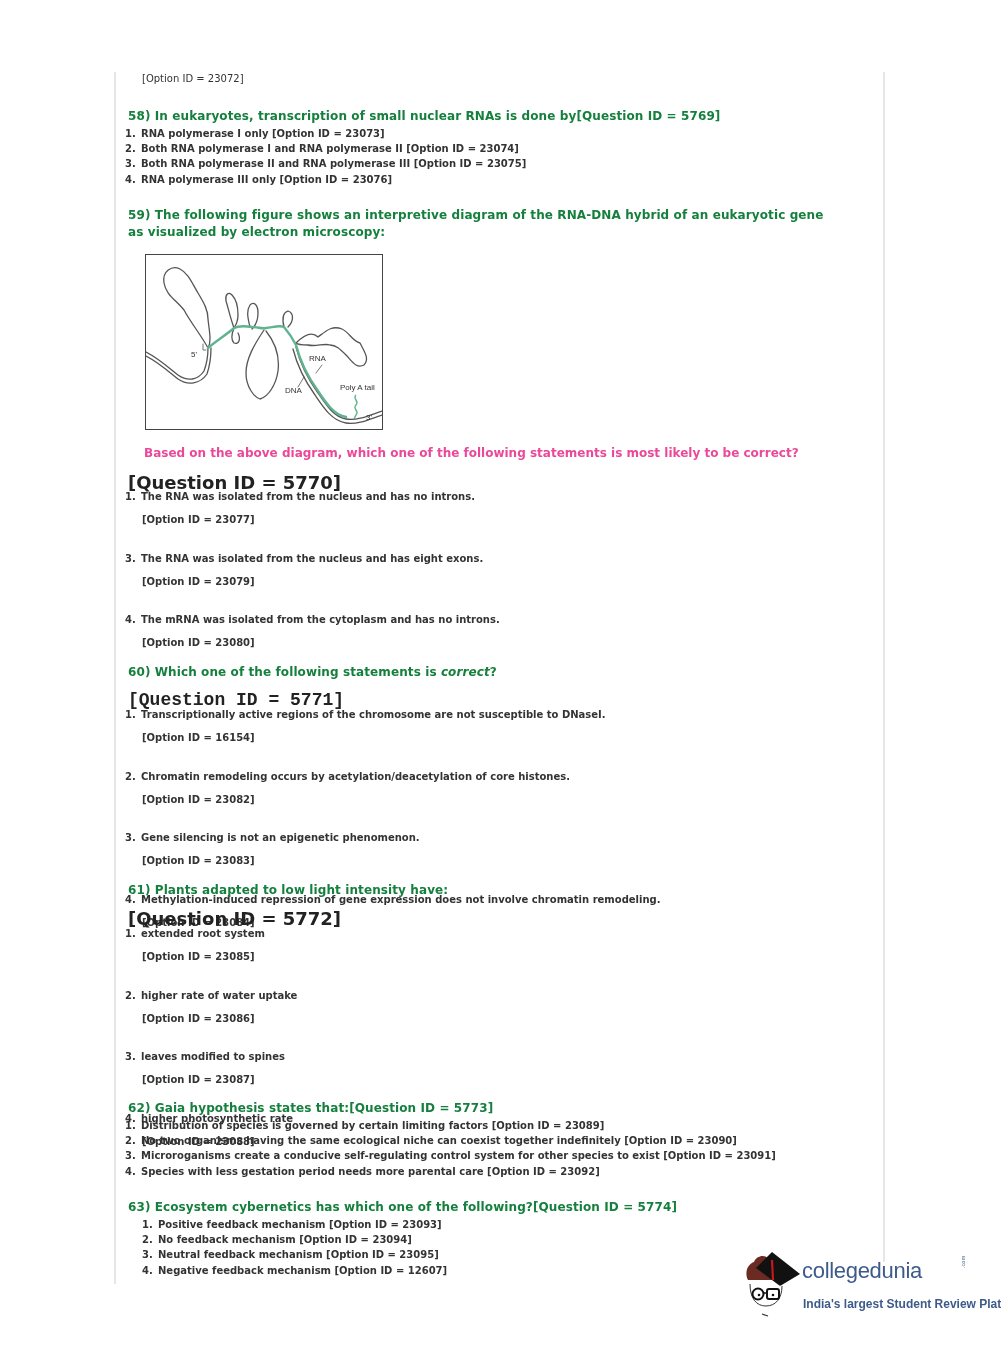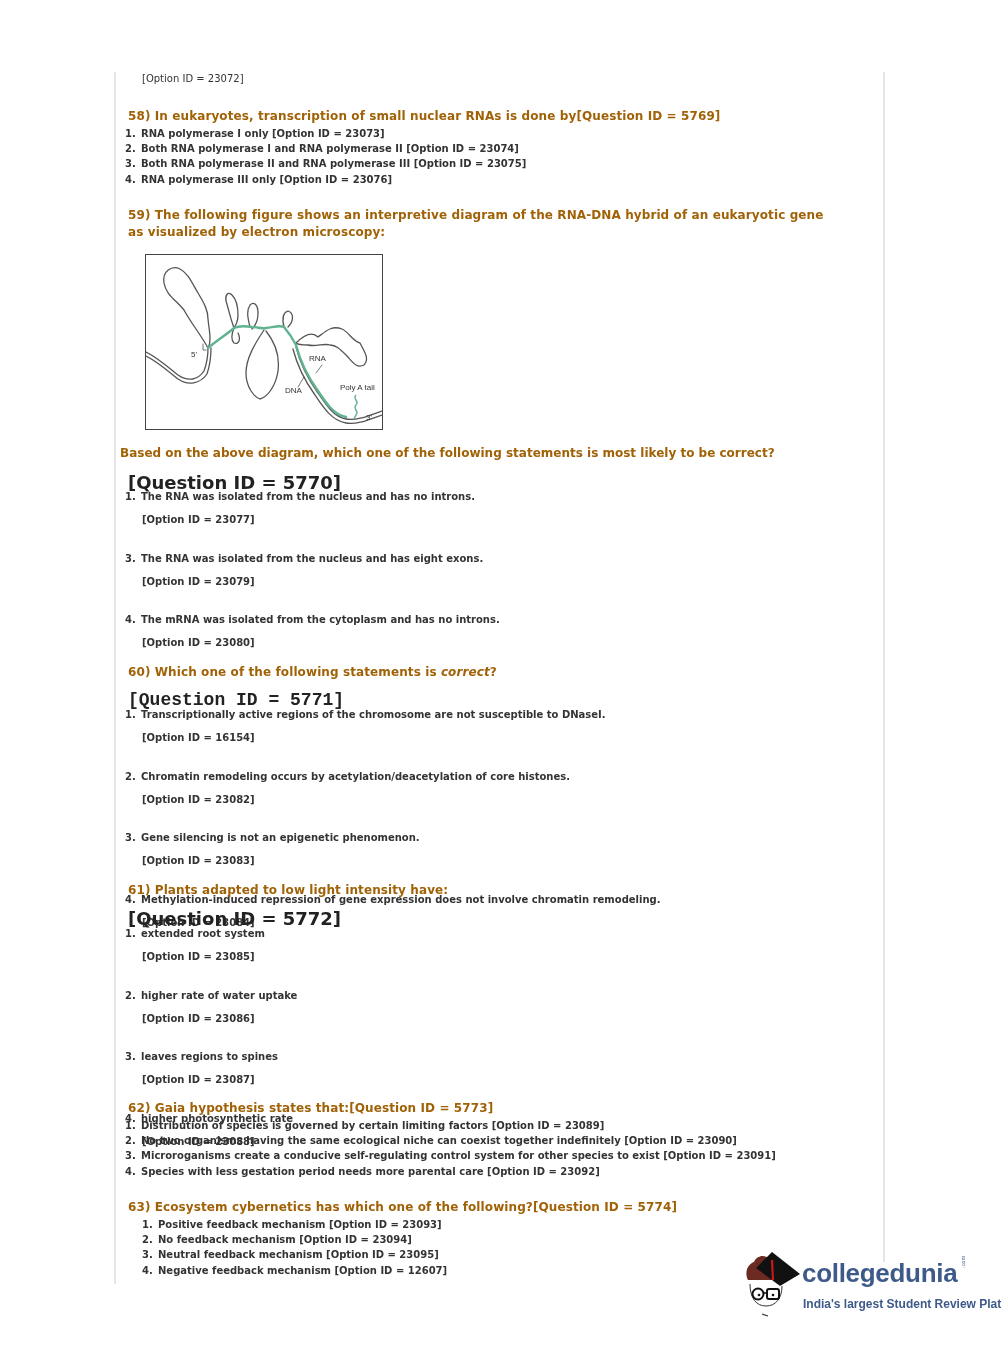--- a/index.html
+++ b/index.html
@@ -2,35 +2,35 @@
 <html><head>
 <meta charset="utf-8">
 <style>
   html, body { margin: 0; padding: 0; background: #ffffff; }
   body { width: 1001px; height: 1356px; position: relative; overflow: hidden;
          font-family: "DejaVu Sans", sans-serif; color: #2a2a2a; }
   .page-line-left { position: absolute; left: 114px; top: 72px; width: 2px; height: 1212px; background: #e6e6e6; }
   .page-line-right { position: absolute; left: 883px; top: 72px; width: 2px; height: 1190px; background: #e6e6e6; }
   .content { position: absolute; left: 0; top: 0; width: 1001px; }
   .opt-id-top { position: absolute; left: 142px; top: 73px; font-size: 10px; color: #333; }
-  .q-title { position: absolute; left: 128px; font-size: 12px; font-weight: bold; color: #a16207; letter-spacing: 0.1px; white-space: nowrap; }
+  .q-title { position: absolute; left: 128px; font-size: 12px; font-weight: bold; color: #15803d; letter-spacing: 0.1px; white-space: nowrap; }
   .q-title.wrap { white-space: normal; width: 715px; line-height: 17px; }
-  .q-sub { position: absolute; left: 120px; font-size: 12px; font-weight: bold; color: #a16207; white-space: nowrap; }
+  .q-sub { position: absolute; left: 144px; font-size: 12px; font-weight: bold; color: #ec4899; white-space: nowrap; }
   .q-id { position: absolute; left: 128px; font-size: 18px; font-weight: bold; color: #222; white-space: nowrap; }
   .opt-list { position: absolute; left: 125px; margin: 0; padding: 0; list-style: none; font-weight: bold; }
   .opt-list li { font-size: 10px; line-height: 15.2px; color: #333; white-space: nowrap; }
   .opt-list li .num { display: inline-block; width: 16px; }
   .opt-list.spaced li { line-height: 15px; margin-bottom: 23.5px; }
   .opt-list.spaced li .optid { display: block; padding-left: 17px; margin-top: 8px; }
   .figure { position: absolute; left: 145px; top: 254px; width: 238px; height: 176px; border: 1.5px solid #444; background: #fff; box-sizing: border-box; }
   .figure svg { position: absolute; left: 0; top: 0; }
   .fig-label { position: absolute; font-family: "Liberation Sans", sans-serif; font-size: 8px; color: #333; }
   i.em { font-style: italic; }
   .logo { position: absolute; left: 742px; top: 1250px; width: 230px; height: 70px; }
-  .logo-word { position: absolute; left: 60px; top: 8px; font-family: "Liberation Sans", sans-serif; font-size: 26px; color: #3d5a8a; font-weight: bold; letter-spacing: -0.3px; }
+  .logo-word { position: absolute; left: 60px; top: 8px; font-family: "Liberation Sans", sans-serif; font-size: 22px; color: #3d5a8a; font-weight: normal; letter-spacing: -0.3px; }
   .logo-com { position: absolute; left: 218px; top: 18px; font-size: 5px; color: #3d5a8a; transform: rotate(-90deg); transform-origin: left top; }
   .logo-tag { position: absolute; left: 61px; top: 47px; font-family: "Liberation Sans", sans-serif; font-size: 12px; font-weight: bold; color: #3d5a8a; white-space: nowrap; }
 </style>
 </head>
 <body>
 
 <div class="page-line-left"></div>
 <div class="page-line-right"></div>
 
 <div class="content">
@@ -101,21 +101,21 @@
     <li><span class="num">2.</span><span>Chromatin remodeling occurs by acetylation/deacetylation of core histones.</span><span class="optid">[Option ID = 23082]</span></li>
     <li><span class="num">3.</span><span>Gene silencing is not an epigenetic phenomenon.</span><span class="optid">[Option ID = 23083]</span></li>
     <li><span class="num">4.</span><span>Methylation-induced repression of gene expression does not involve chromatin remodeling.</span><span class="optid">[Option ID = 23084]</span></li>
   </ul>
 
   <div class="q-title" style="top:883px;">61)  Plants adapted to low light intensity have:</div>
   <div class="q-id" style="top:908px;">[Question ID = 5772]</div>
   <ul class="opt-list spaced" style="top:926px;">
     <li><span class="num">1.</span><span>extended root system</span><span class="optid">[Option ID = 23085]</span></li>
     <li><span class="num">2.</span><span>higher rate of water uptake</span><span class="optid">[Option ID = 23086]</span></li>
-    <li><span class="num">3.</span><span>leaves regions to spines</span><span class="optid">[Option ID = 23087]</span></li>
+    <li><span class="num">3.</span><span>leaves modified to spines</span><span class="optid">[Option ID = 23087]</span></li>
     <li><span class="num">4.</span><span>higher photosynthetic rate</span><span class="optid">[Option ID = 23088]</span></li>
   </ul>
 
   <div class="q-title" style="top:1101px;">62)  Gaia hypothesis states that:[Question ID = 5773]</div>
   <ul class="opt-list" style="top:1118px;">
     <li><span class="num">1.</span><span>Distribution of species is governed by certain limiting factors  [Option ID = 23089]</span></li>
     <li><span class="num">2.</span><span>No two organisms having the same ecological niche can coexist together indefinitely [Option ID = 23090]</span></li>
     <li><span class="num">3.</span><span>Microroganisms create a conducive self-regulating control system for other species to exist [Option ID = 23091]</span></li>
     <li><span class="num">4.</span><span>Species with less gestation period needs more parental care [Option ID = 23092]</span></li>
   </ul>

